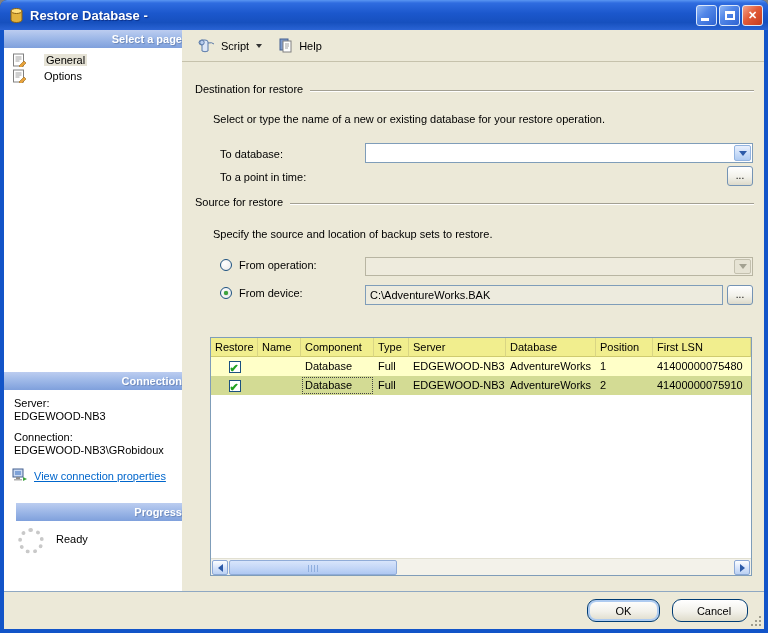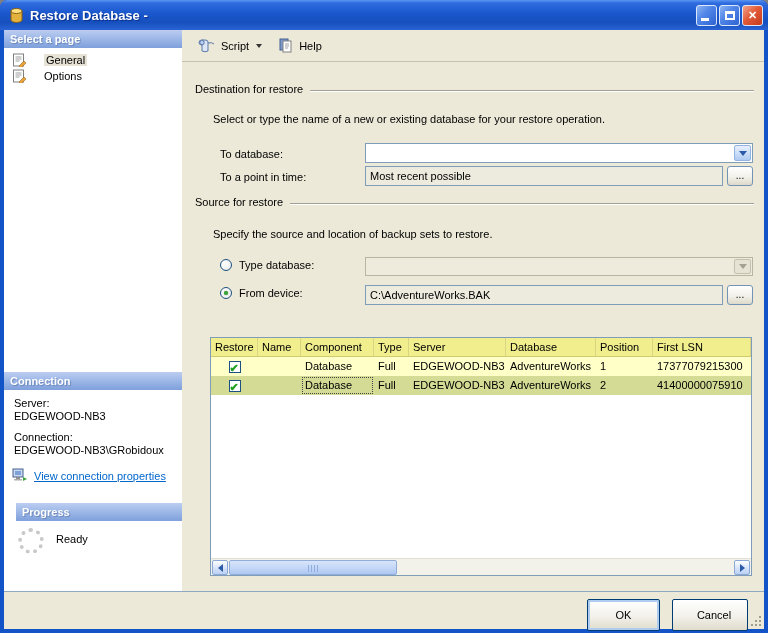--- a/index.html
+++ b/index.html
@@ -20,21 +20,21 @@
   .wbtn.minmax { background:linear-gradient(135deg,#8FB6F4 0%,#5287E8 40%,#2E63D2 100%); }
   .wbtn.close  { background:linear-gradient(135deg,#F2A38C 0%,#E25B38 45%,#C53B1E 100%); }
   .glyph-min { position:absolute; left:4px; bottom:4px; width:8px; height:3px; background:#fff; }
   .glyph-max { position:absolute; left:5px; top:5px; width:10px; height:9px; border:2px solid #fff; border-top-width:3px; }
   .glyph-x::before { content:"✕"; position:absolute; left:0; top:0; width:19px; line-height:19px; text-align:center; color:#fff; font-size:11px; font-weight:bold; }
 
   
   .sidebar { position:absolute; left:4px; top:30px; width:178px; bottom:42px; background:#fff; overflow:hidden; }
   .side-header { position:absolute; left:0; right:0; height:18px; line-height:18px; padding-left:6px;
     color:#fff; font-weight:bold; background:linear-gradient(180deg,#BCCDF0 0%,#9FB9E8 45%,#7FA0DC 100%);
-    text-shadow:1px 1px 1px #6A86B8; }
+    text-shadow:1px 1px 1px #6A86B8;text-align:right; }
   .sh-select { top:0; }
   .sh-conn   { top:342px; }
   .sh-prog   { top:473px;margin-left:12px; }
   .side-item { position:absolute; left:8px; display:flex; align-items:center; gap:18px; height:16px; cursor:default; }
   .side-item .pageicon { width:14px; height:14px; flex:0 0 auto; }
   .item-general { top:22px; }
   .item-general .lbl { background:#E6E3D6; padding:0 2px; }
   .item-options { top:38px; }
   .conn-text { position:absolute; left:10px; white-space:nowrap; }
   .t-server-label { top:367px; } .t-server-value { top:380px; }
@@ -106,21 +106,21 @@
   .sb-left { left:1px; } .sb-right { right:1px; }
   .chev-left { width:0;height:0;border-top:4px solid transparent;border-bottom:4px solid transparent;border-right:5px solid #2C5AA8; }
   .chev-right{ width:0;height:0;border-top:4px solid transparent;border-bottom:4px solid transparent;border-left:5px solid #2C5AA8; }
   .sb-thumb { position:absolute; left:18px; top:1px; width:168px; height:15px; border:1px solid #90ACD8; border-radius:2px;
     background:linear-gradient(180deg,#D8E5FB 0%,#C3D6F7 55%,#AEC8F2 100%); }
   .sb-thumb::after { content:""; position:absolute; left:50%; top:4px; margin-left:-5px; width:10px; height:7px;
     background:repeating-linear-gradient(90deg,#8FAEDE 0 1px,transparent 1px 3px); }
 
   
   .footer { position:absolute; left:4px; right:4px; bottom:4px; height:38px; background:#ECE9D8; border-top:1px solid #8FA8C2; }
-  .btn { position:absolute; top:7px; height:32px; border:1px solid #003C74; border-radius:2px;
+  .btn { position:absolute; top:7px; height:23px; border:1px solid #003C74; border-radius:9px;
     background:linear-gradient(180deg,#FFFFFF 0%,#F2F1EA 55%,#DFDCCB 100%); font-size:11px; font-family:"Liberation Sans",sans-serif; cursor:default; }
   .btn-ok { left:583px; width:73px; box-shadow:inset 0 0 0 2px #AECBF0; }
   .btn-cancel { left:668px; width:76px;padding-left:8px; }
   .resize-grip { position:absolute; right:2px; bottom:2px; width:13px; height:13px;
     background:
       radial-gradient(circle at 11px 11px, #9E9C8E 1.2px, transparent 1.4px),
       radial-gradient(circle at 7px 11px, #9E9C8E 1.2px, transparent 1.4px),
       radial-gradient(circle at 11px 7px, #9E9C8E 1.2px, transparent 1.4px),
       radial-gradient(circle at 3px 11px, #9E9C8E 1.2px, transparent 1.4px),
       radial-gradient(circle at 11px 3px, #9E9C8E 1.2px, transparent 1.4px),
@@ -220,32 +220,31 @@
 
     <div class="field-label l-todb">To database:</div>
     <div class="combo cb-todb">
       <span></span>
       <span class="arrow-btn">
           <span class="chev-down"></span>
         </span>
     </div>
 
     <div class="field-label l-topoint">To a point in time:</div>
-    <div class="textfield tf-point">Most recent possible</div>
     <button class="browse-btn bb-point">...</button>
 
     <div class="group-row g-src">
       <span>Source for restore</span>
       <span class="gline"></span>
     </div>
     <div class="desc d-src">Specify the source and location of backup sets to restore.</div>
 
     <div class="radio-row r-fromdb">
       <span class="radio"></span>
-      <span>Type database:</span>
+      <span>From operation:</span>
     </div>
     <div class="combo disabled cb-fromdb">
       <span></span>
       <span class="arrow-btn">
           <span class="chev-down"></span>
         </span>
     </div>
 
     <div class="radio-row r-fromdev">
       <span class="radio sel"></span>
@@ -270,21 +269,21 @@
       <div class="g-row r1">
         <div class="gc c0 cb-cell">
             <span class="checkbox checked"></span>
           </div>
         <div class="gc c1"></div>
         <div class="gc c2">Database</div>
         <div class="gc c3">Full</div>
         <div class="gc c4">EDGEWOOD-NB3</div>
         <div class="gc c5">AdventureWorks</div>
         <div class="gc c6">1</div>
-        <div class="gc c7">17377079215300</div>
+        <div class="gc c7">41400000075480</div>
       </div>
 
       <div class="g-row r2">
         <div class="gc c0 cb-cell">
             <span class="checkbox checked"></span>
           </div>
         <div class="gc c1"></div>
         <div class="gc c2 cell-focus">Database</div>
         <div class="gc c3">Full</div>
         <div class="gc c4">EDGEWOOD-NB3</div>

